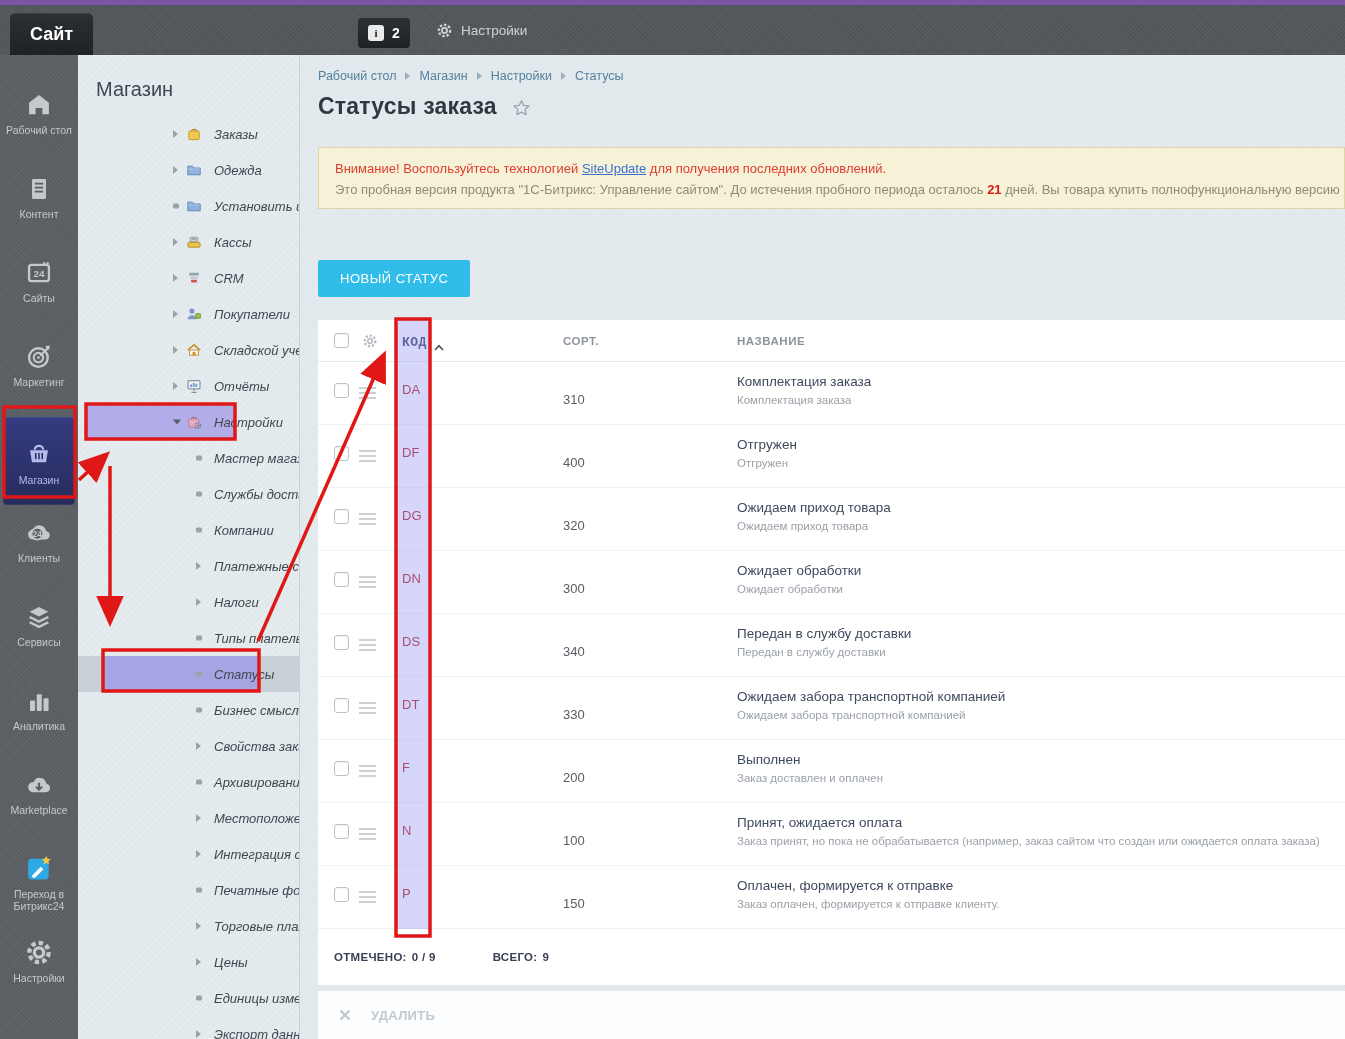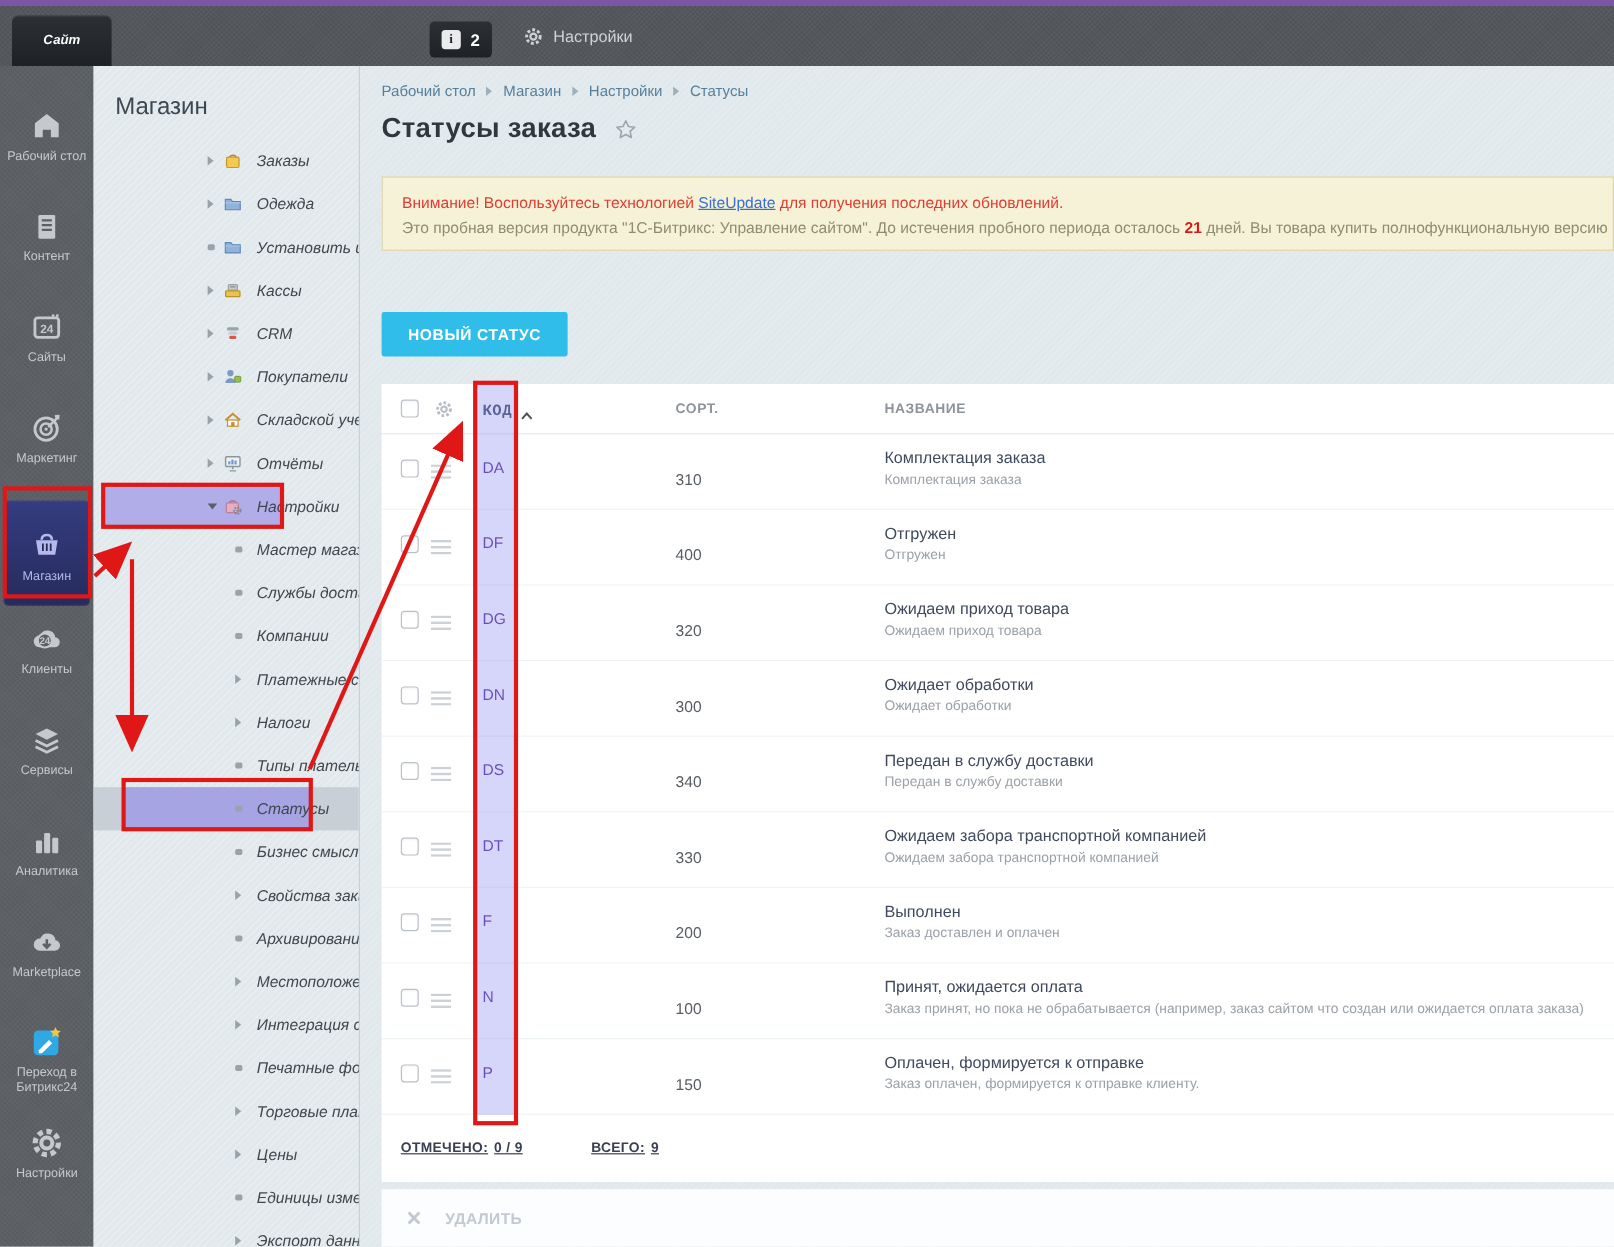--- a/index.html
+++ b/index.html
@@ -6,21 +6,21 @@
   html,body { width:1345px; height:1039px; overflow:hidden; }
   body { font-family:"Liberation Sans","DejaVu Sans",sans-serif; background:#e4ebee; }
   #app { position:relative; width:1345px; height:1039px; overflow:hidden; }
 
   
   .topstrip { position:absolute; left:0; top:0; width:100%; height:5px; background:#7d55a6; }
   .topbar { position:absolute; left:0; top:5px; width:100%; height:50px; background:#54585d;
     background-image:repeating-linear-gradient(135deg,rgba(255,255,255,.03) 0 1px,transparent 1px 3px),
                      repeating-linear-gradient(45deg,rgba(0,0,0,.06) 0 1px,transparent 1px 3px); }
   .tab { position:absolute; display:flex; align-items:center; justify-content:center;
-    font-weight:bold; font-size:11px; cursor:pointer;font-style:italic; }
+    font-weight:bold; font-size:18px; cursor:pointer; }
   .tab-dark { left:10px; top:8px; width:83px; height:42px; border-radius:5px 5px 0 0;
     background:linear-gradient(#2c3034,#1e2125); color:#fff; box-shadow:inset 0 1px 0 rgba(255,255,255,.08); }
   .tab-light { left:103px; top:5px; width:234px; height:45px; border-radius:5px 5px 0 0;
     background:linear-gradient(#fdfdfc,#edefee); color:#3a3e41; }
   .notif { position:absolute; left:358px; top:13px; height:30px; padding:0 10px; border-radius:4px;
     background:linear-gradient(#2c3034,#1e2125); display:flex; align-items:center; gap:8px; cursor:pointer; }
   .notif-i { width:16px; height:16px; background:#e9ebec; border-radius:3px; color:#23262a;
     font-size:11px; font-weight:bold; display:flex; align-items:center; justify-content:center; font-family:"Liberation Serif",serif; }
   .notif-count { color:#fff; font-size:14px; font-weight:bold; }
   .top-settings { position:absolute; left:436px; top:0; height:50px; display:flex; align-items:center; gap:8px;
@@ -67,44 +67,44 @@
   .fav-star { cursor:pointer; display:flex; margin-top:3px; }
 
   .banner { position:absolute; left:18px; top:92px; right:0; height:62px; background:#f6f2d7;
     border:1px solid #dcd5a8; padding:10px 16px; font-size:13px; line-height:21px; white-space:nowrap; overflow:hidden; }
   .banner-l1 { color:#e03c31; }
   .banner-l1 a { color:#3a6fd0; text-decoration:underline; cursor:pointer; }
   .banner-l2 { color:#8e8c72; }
   .banner-l2 b { color:#d61a1a; }
 
   .btn-new { position:absolute; left:18px; top:205px; height:37px; padding:0 22px; border:none; border-radius:2px;
-    background:#31bde9; color:#fff; font-family:inherit; font-size:13px; font-weight:bold; letter-spacing:.5px; cursor:pointer; }
+    background:#31bde9; color:#fff; font-family:inherit; font-size:13px; font-weight:normal; letter-spacing:.5px; cursor:pointer; }
 
   .card { position:absolute; left:18px; top:265px; right:0; height:665px; background:#fff; }
   .thead { position:relative; height:42px; border-bottom:1px solid #e3eaef; }
   .thead > *, .trow > * { position:absolute; }
   .cb { width:15px; height:15px; border:1px solid #b9c1c8; border-radius:3px; background:#fff; cursor:pointer;
     box-shadow:inset 0 1px 2px rgba(0,0,0,.05); }
   .th-cb { left:16px; top:13px; }
   .th-gear { left:44px; top:13px; cursor:pointer; display:flex; }
   .th-code { left:84px; top:15px; font-size:13px; font-weight:bold; letter-spacing:.5px; color:#373d60; cursor:pointer;font-family:Liberation Mono, monospace; }
   .th-caret { left:116px; top:17px; }
   .th-sort { left:245px; top:15px; font-size:11.5px; font-weight:bold; letter-spacing:.5px; color:#8d939a; cursor:pointer; }
   .th-name { left:419px; top:15px; font-size:11.5px; font-weight:bold; letter-spacing:.5px; color:#8d939a; cursor:pointer; }
   .trow { position:relative; height:63px; border-bottom:1px solid #eef3f6; }
   .r-cb { left:16px; top:21px; }
   .r-drag { left:41px; top:25px; cursor:grab; display:flex; }
-  .r-code { left:84px; top:20px; font-size:13px; color:#4c1d95; cursor:pointer; }
+  .r-code { left:84px; top:20px; font-size:13px; color:#b91c1c; cursor:pointer; }
   .r-sort { left:245px; top:20px; font-size:13px; color:#575d63;margin-top:10px; }
   .r-name { left:419px; top:12px; font-size:13.5px; color:#3f4a5e; cursor:pointer; white-space:nowrap; }
   .r-desc { left:419px; top:32px; font-size:11.5px; color:#9aa1a9; white-space:nowrap; }
   .code-col-hl { position:absolute; left:78px; top:0; width:34px; height:609px;
     background:rgba(150,152,240,.40); z-index:5; pointer-events:none; }
   .tfoot { position:relative; height:56px; display:flex; align-items:center; padding-left:16px;
-    font-size:11.5px; font-weight:bold; color:#3a4053; letter-spacing:.3px;text-decoration:underline; }
+    font-size:11.5px; font-weight:bold; color:#3a4053; letter-spacing:.3px; }
   .fgap { width:57px; }
   .fval { margin-left:5px; }
 
   .delete-bar { position:absolute; left:18px; top:936px; right:0; height:48px; background:#fbfdfe;
     display:flex; align-items:center; gap:20px; padding-left:21px; color:#c3c9d0; font-size:13px;
     font-weight:bold; letter-spacing:.3px; cursor:pointer; }
 
   
   .anno { position:absolute; left:0; top:0; width:1345px; height:1039px; z-index:50; pointer-events:none; }
 </style>

